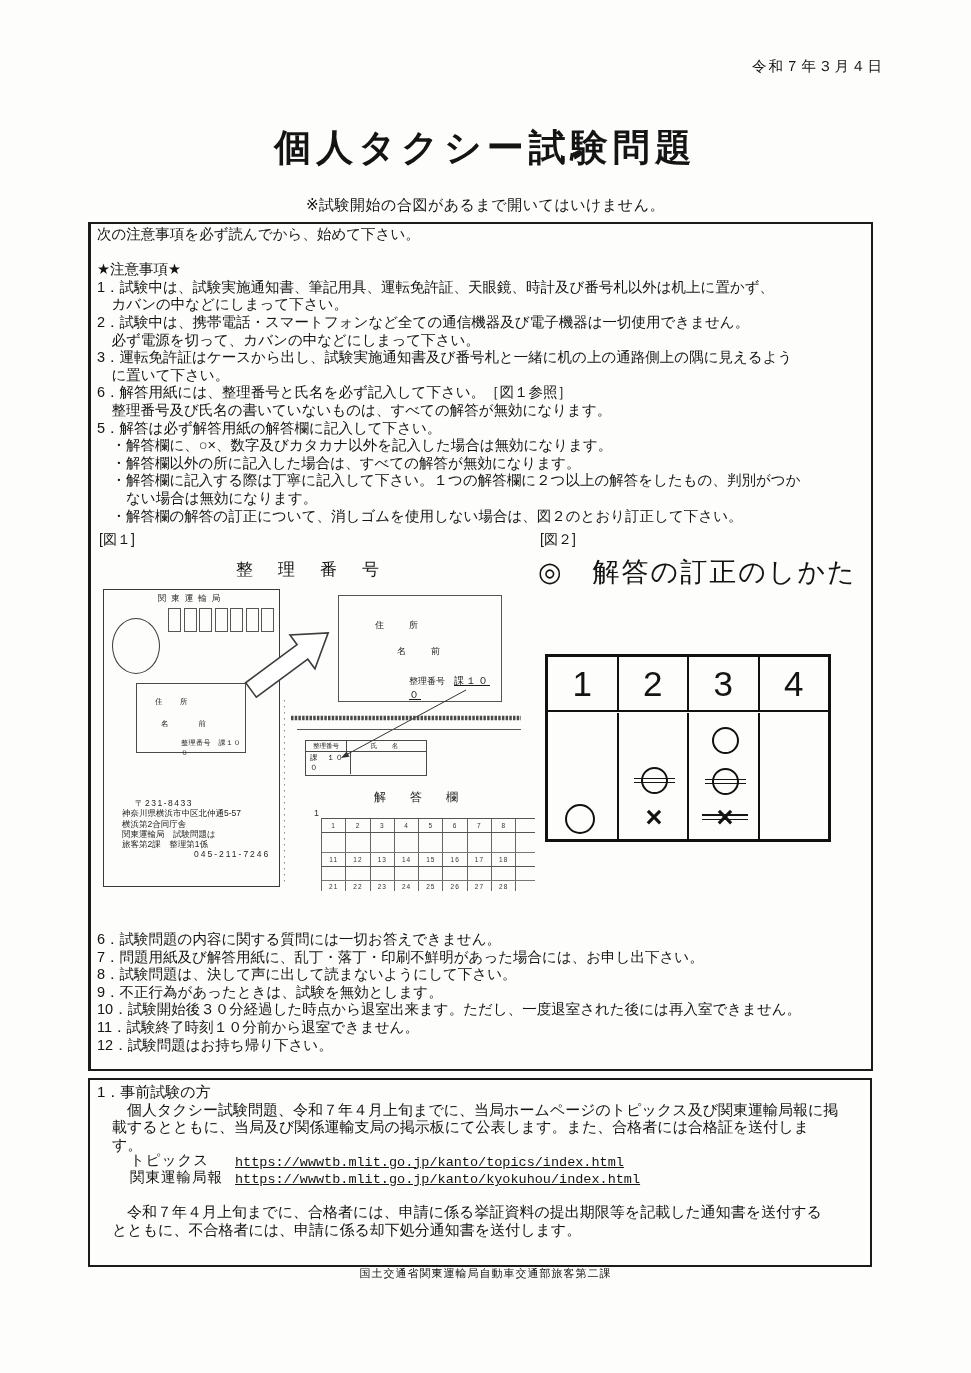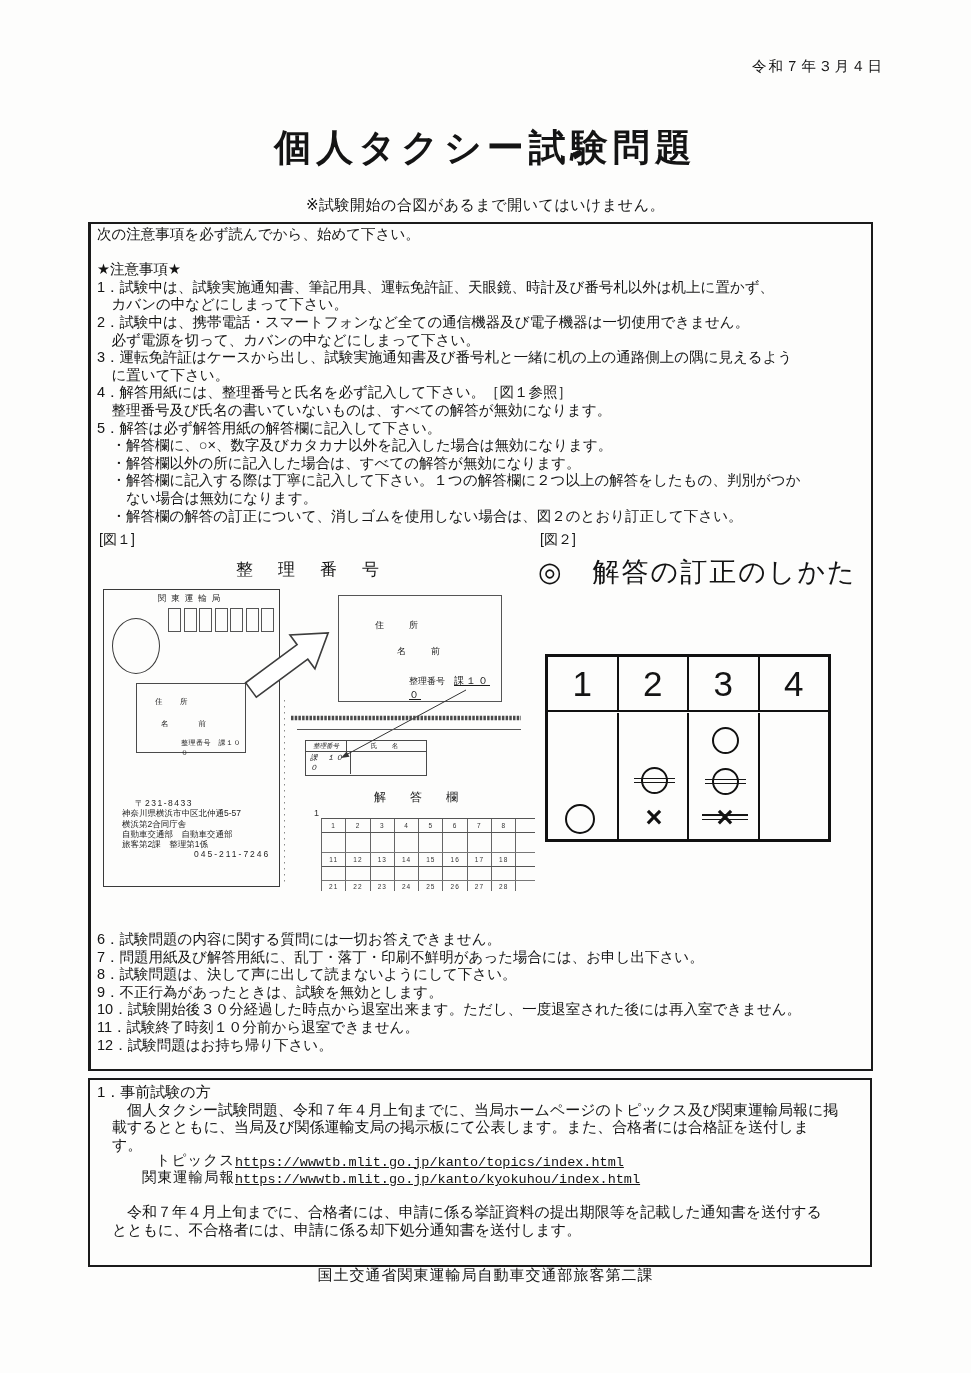--- a/index.html
+++ b/index.html
@@ -44,21 +44,21 @@
   .zoomcard{left:338px;top:595px;width:162px;height:105px;border:1px solid #555;font-size:9px;color:#1a1a1a;}
   .zoomcard .z1{position:absolute;left:36px;top:23px;letter-spacing:8px;}
   .zoomcard .z2{position:absolute;left:58px;top:49px;letter-spacing:8px;}
   .zoomcard .z3{position:absolute;left:70px;top:78px;}
   .zoomcard .z3 .val{text-decoration:underline;letter-spacing:2px;font-size:10px;}
 
   .idtable{left:305px;top:740px;width:120px;height:34px;border:1px solid #4a4a4a;font-size:6.5px;color:#222;}
   .idt-row{display:flex;}
   .idt-row.head{height:10px;border-bottom:1.5px solid #4a4a4a;}
   .idt-row.body{height:22px;}
-  .idt-c1{width:40px;border-right:1px solid #4a4a4a;display:flex;align-items:center;justify-content:center;font-style:italic;}
+  .idt-c1{width:40px;border-right:1px solid #4a4a4a;display:flex;align-items:center;justify-content:center;}
   .idt-c2{flex:1;display:flex;align-items:center;justify-content:center;letter-spacing:4px;}
   .idt-row.body .idt-c1{font-size:7.5px;justify-content:flex-start;padding-left:4px;letter-spacing:1px;}
 
   .ans-heading{left:374px;top:789px;font-size:12px;color:#222;}
   .ans-rowlabel{left:314px;top:808px;font-size:9px;color:#333;}
   .agrid{left:321px;top:818px;width:213px;height:72px;border-top:1.5px solid #555;border-left:1px solid #666;overflow:hidden;}
   .agrid .grow{display:flex;}
   .agrid .grow:nth-child(1){height:13px;border-bottom:1.5px solid #555;}
   .agrid .grow:nth-child(2){height:19px;border-bottom:1px solid #777;}
   .agrid .grow:nth-child(3){height:13px;border-bottom:1.5px solid #555;}
@@ -80,26 +80,26 @@
   .circ.big{width:30px;height:30px;}
   .circ.med{width:27px;height:27px;}
   .xmark{position:absolute;width:32px;height:32px;display:flex;align-items:center;justify-content:center;font-size:29px;font-weight:600;color:#111;}
   .strike::before,.strike::after{content:"";position:absolute;left:-7px;right:-7px;height:1.4px;background:#161616;z-index:2;}
   .strike::before{top:42%;}
   .strike::after{top:56%;}
   .symwrap{position:absolute;}
 
   
   .sec1{left:97px;top:1083px;width:766px;font-size:15px;line-height:17.6px;}
-  .url-row{font-size:14.5px;height:17.6px;display:flex;align-items:flex-end;text-align:right;}
+  .url-row{font-size:14.5px;height:17.6px;display:flex;align-items:flex-end;}
   .url-rows{left:130px;top:1152px;}
   .url-label{display:inline-block;width:105px;letter-spacing:1px;}
   .url-text{font-family:"Liberation Mono","DejaVu Sans Mono",monospace;font-size:13.5px;text-decoration:underline;color:#141414;}
   .sec2{left:97px;top:1203px;width:766px;font-size:15px;line-height:17.6px;}
-  .footer{left:0;top:1266px;width:971px;text-align:center;font-size:15px;letter-spacing:1px;}
+  .footer{left:0;top:1266px;width:971px;text-align:center;font-size:11px;letter-spacing:1px;}
 
   svg.overlay{position:absolute;left:0;top:0;pointer-events:none;}
 </style>
 </head>
 <body>
 
 <div class="abs date">令和７年３月４日</div>
 <div class="abs title">個人タクシー試験問題</div>
 <div class="abs subtitle">※試験開始の合図があるまで開いてはいけません。</div>
 
@@ -107,21 +107,21 @@
 <div class="abs notice-top">
     <div class="ln">次の注意事項を必ず読んでから、始めて下さい。</div>
     <div class="ln">&nbsp;</div>
     <div class="ln">★注意事項★</div>
     <div class="ln">1．試験中は、試験実施通知書、筆記用具、運転免許証、天眼鏡、時計及び番号札以外は机上に置かず、</div>
     <div class="ln">　カバンの中などにしまって下さい。</div>
     <div class="ln">2．試験中は、携帯電話・スマートフォンなど全ての通信機器及び電子機器は一切使用できません。</div>
     <div class="ln">　必ず電源を切って、カバンの中などにしまって下さい。</div>
     <div class="ln">3．運転免許証はケースから出し、試験実施通知書及び番号札と一緒に机の上の通路側上の隅に見えるよう</div>
     <div class="ln">　に置いて下さい。</div>
-    <div class="ln">4．解答用紙には、整理番号と氏名を必ず記入して下さい。［図１参照］</div>
+    <div class="ln">6．解答用紙には、整理番号と氏名を必ず記入して下さい。［図１参照］</div>
     <div class="ln">　整理番号及び氏名の書いていないものは、すべての解答が無効になります。</div>
     <div class="ln">5．解答は必ず解答用紙の解答欄に記入して下さい。</div>
     <div class="ln">　・解答欄に、○×、数字及びカタカナ以外を記入した場合は無効になります。</div>
     <div class="ln">　・解答欄以外の所に記入した場合は、すべての解答が無効になります。</div>
     <div class="ln">　・解答欄に記入する際は丁寧に記入して下さい。１つの解答欄に２つ以上の解答をしたもの、判別がつか</div>
     <div class="ln">　　ない場合は無効になります。</div>
     <div class="ln">　・解答欄の解答の訂正について、消しゴムを使用しない場合は、図２のとおり訂正して下さい。</div>
   </div>
 <div class="abs notice-bottom">
     <div class="ln">6．試験問題の内容に関する質問には一切お答えできません。</div>
@@ -150,21 +150,21 @@
   </div>
   <div class="abs pc-card">
     <span class="l1">住　所</span>
     <span class="l2">名　　前</span>
     <span class="l3">整理番号　課１００</span>
   </div>
   <div class="abs pc-addr">
     <div class="a1">〒231-8433</div>
     <div class="a2">神奈川県横浜市中区北仲通5-57</div>
     <div class="a3">横浜第2合同庁舎</div>
-    <div class="a4">自動車交通部　自動車交通部</div>
+    <div class="a4">関東運輸局　試験問題は</div>
     <div class="a5">旅客第2課　整理第1係</div>
     <div class="a6">045-211-7246</div>
   </div>
 </div>
 
 <div class="abs zoomcard">
   <span class="z1">住　所</span>
   <span class="z2">名　前</span>
   <span class="z3"><span>整理番号　</span><span class="val">課１００</span></span>
 </div>

